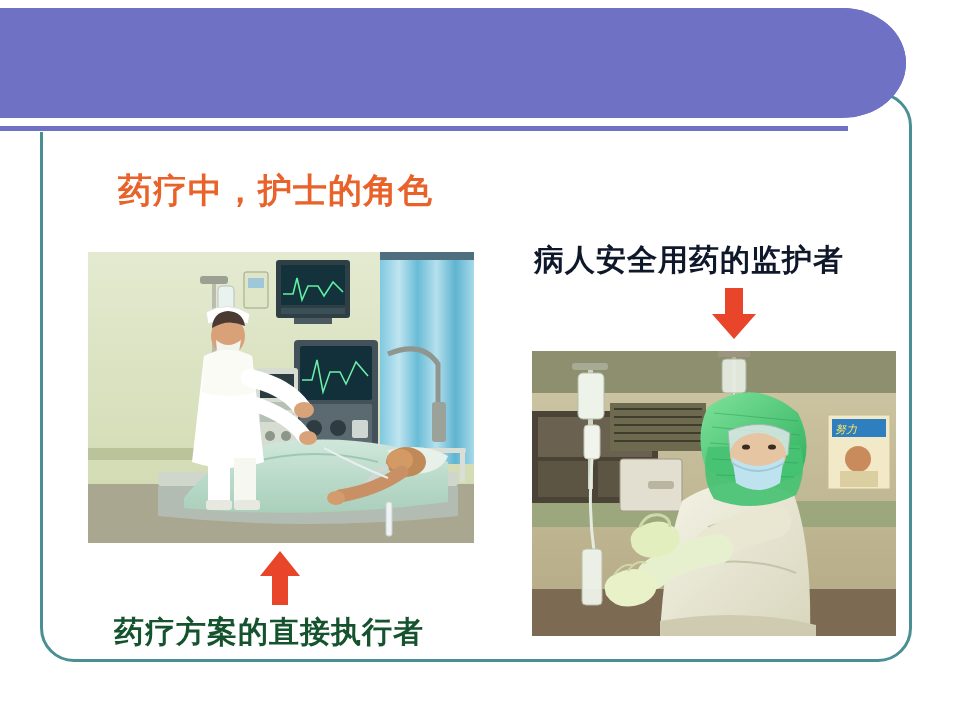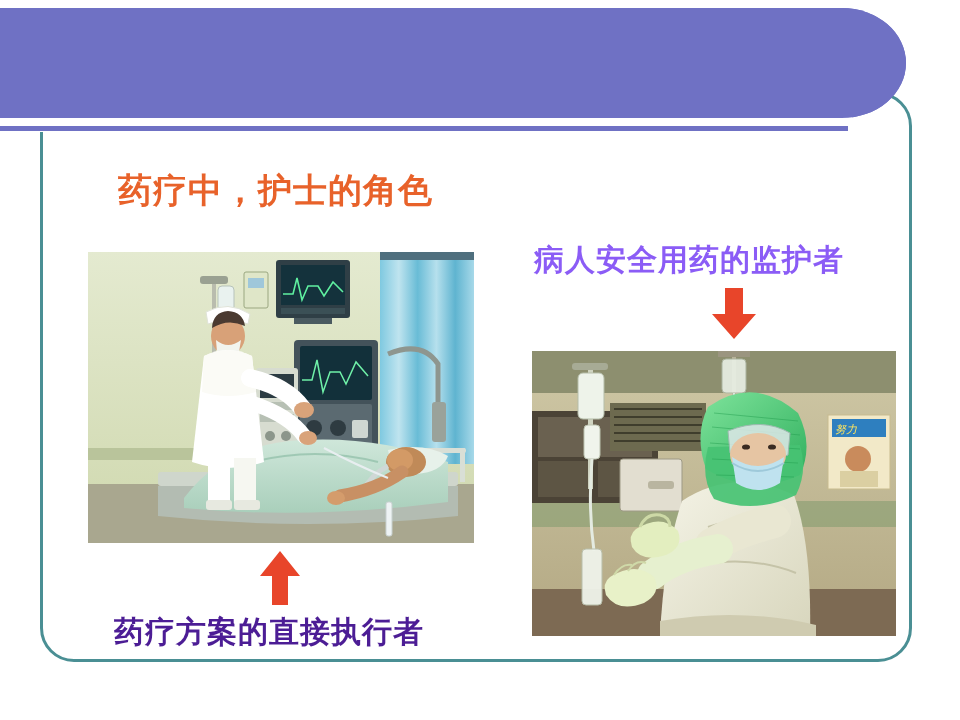--- a/index.html
+++ b/index.html
@@ -82,31 +82,31 @@
     color: #e8622a;
     letter-spacing: 1px;
     white-space: nowrap;
   }
   #right-caption {
     position: absolute;
     left: 534px;
     top: 240px;
     font-size: 30px;
     font-weight: bold;
-    color: #8b5cf6;
+    color: #0f172a;
     letter-spacing: 1px;
     white-space: nowrap;
   }
   #bottom-caption {
     position: absolute;
     left: 114px;
     top: 612px;
     font-size: 30px;
     font-weight: bold;
-    color: #4c1d95;
+    color: #14532d;
     letter-spacing: 1px;
     white-space: nowrap;
   }
 
   
   .arrow {
     position: absolute;
   }
   #arrow-down {
     left: 710px;

